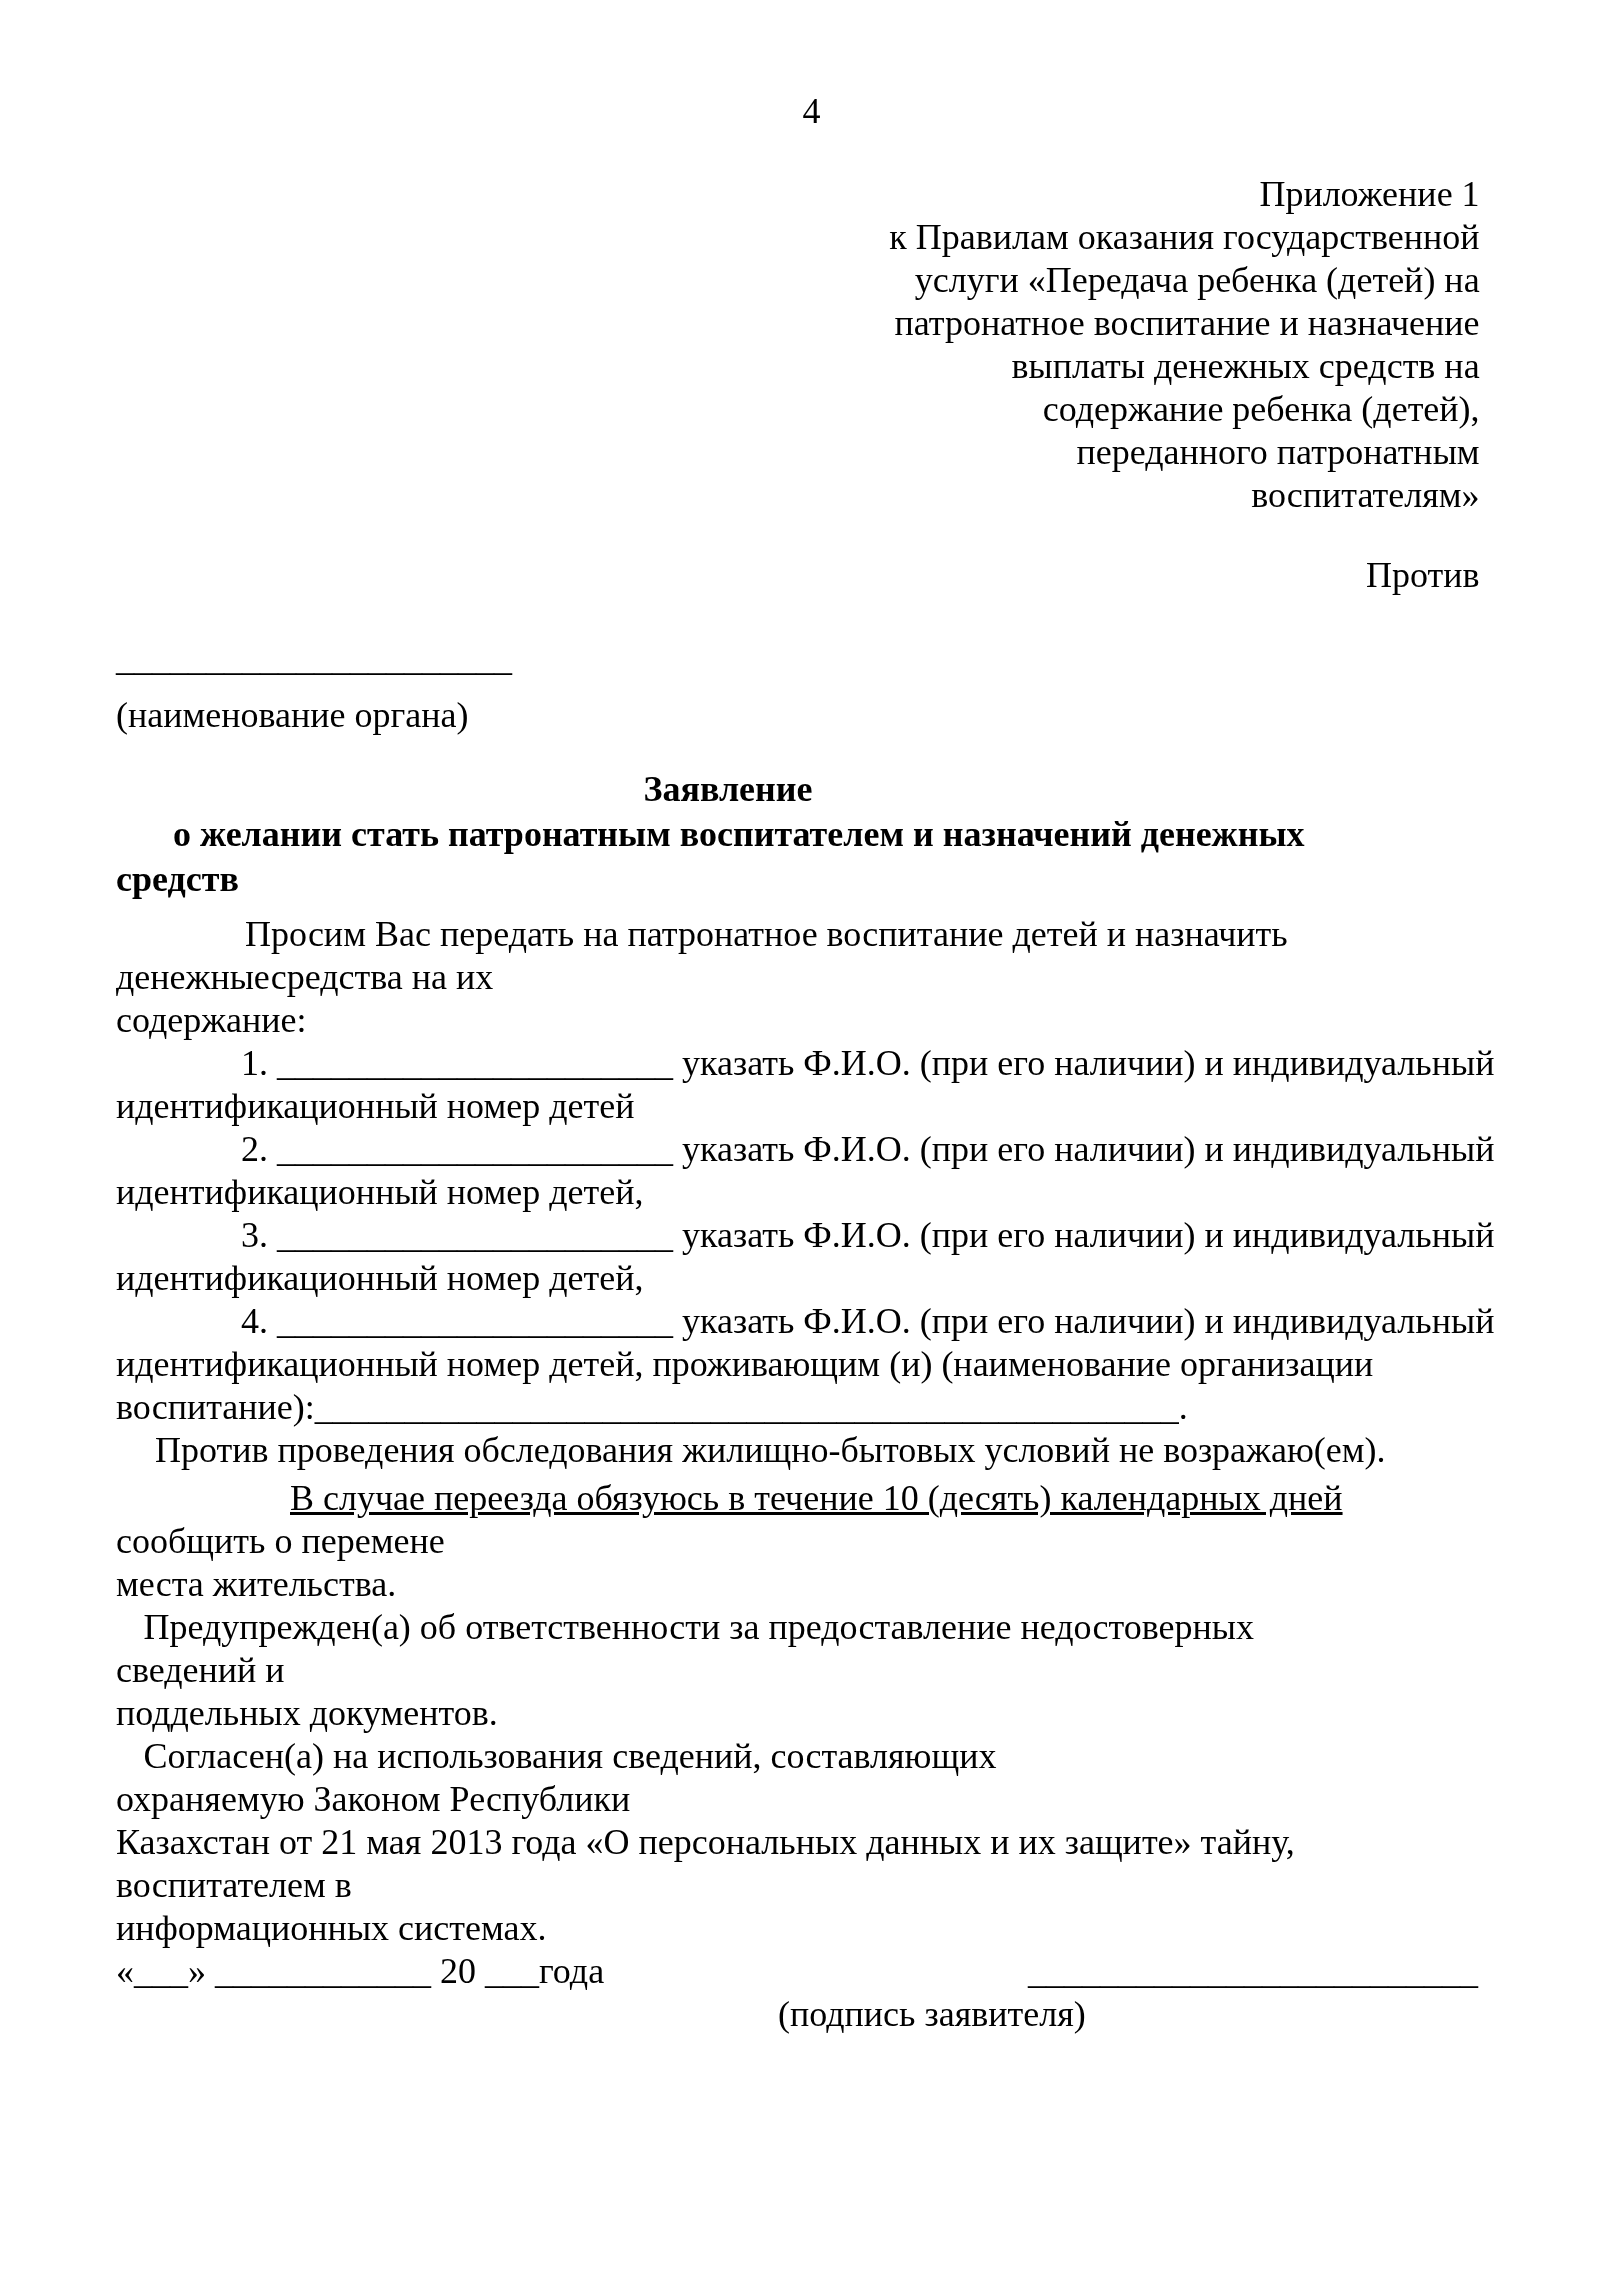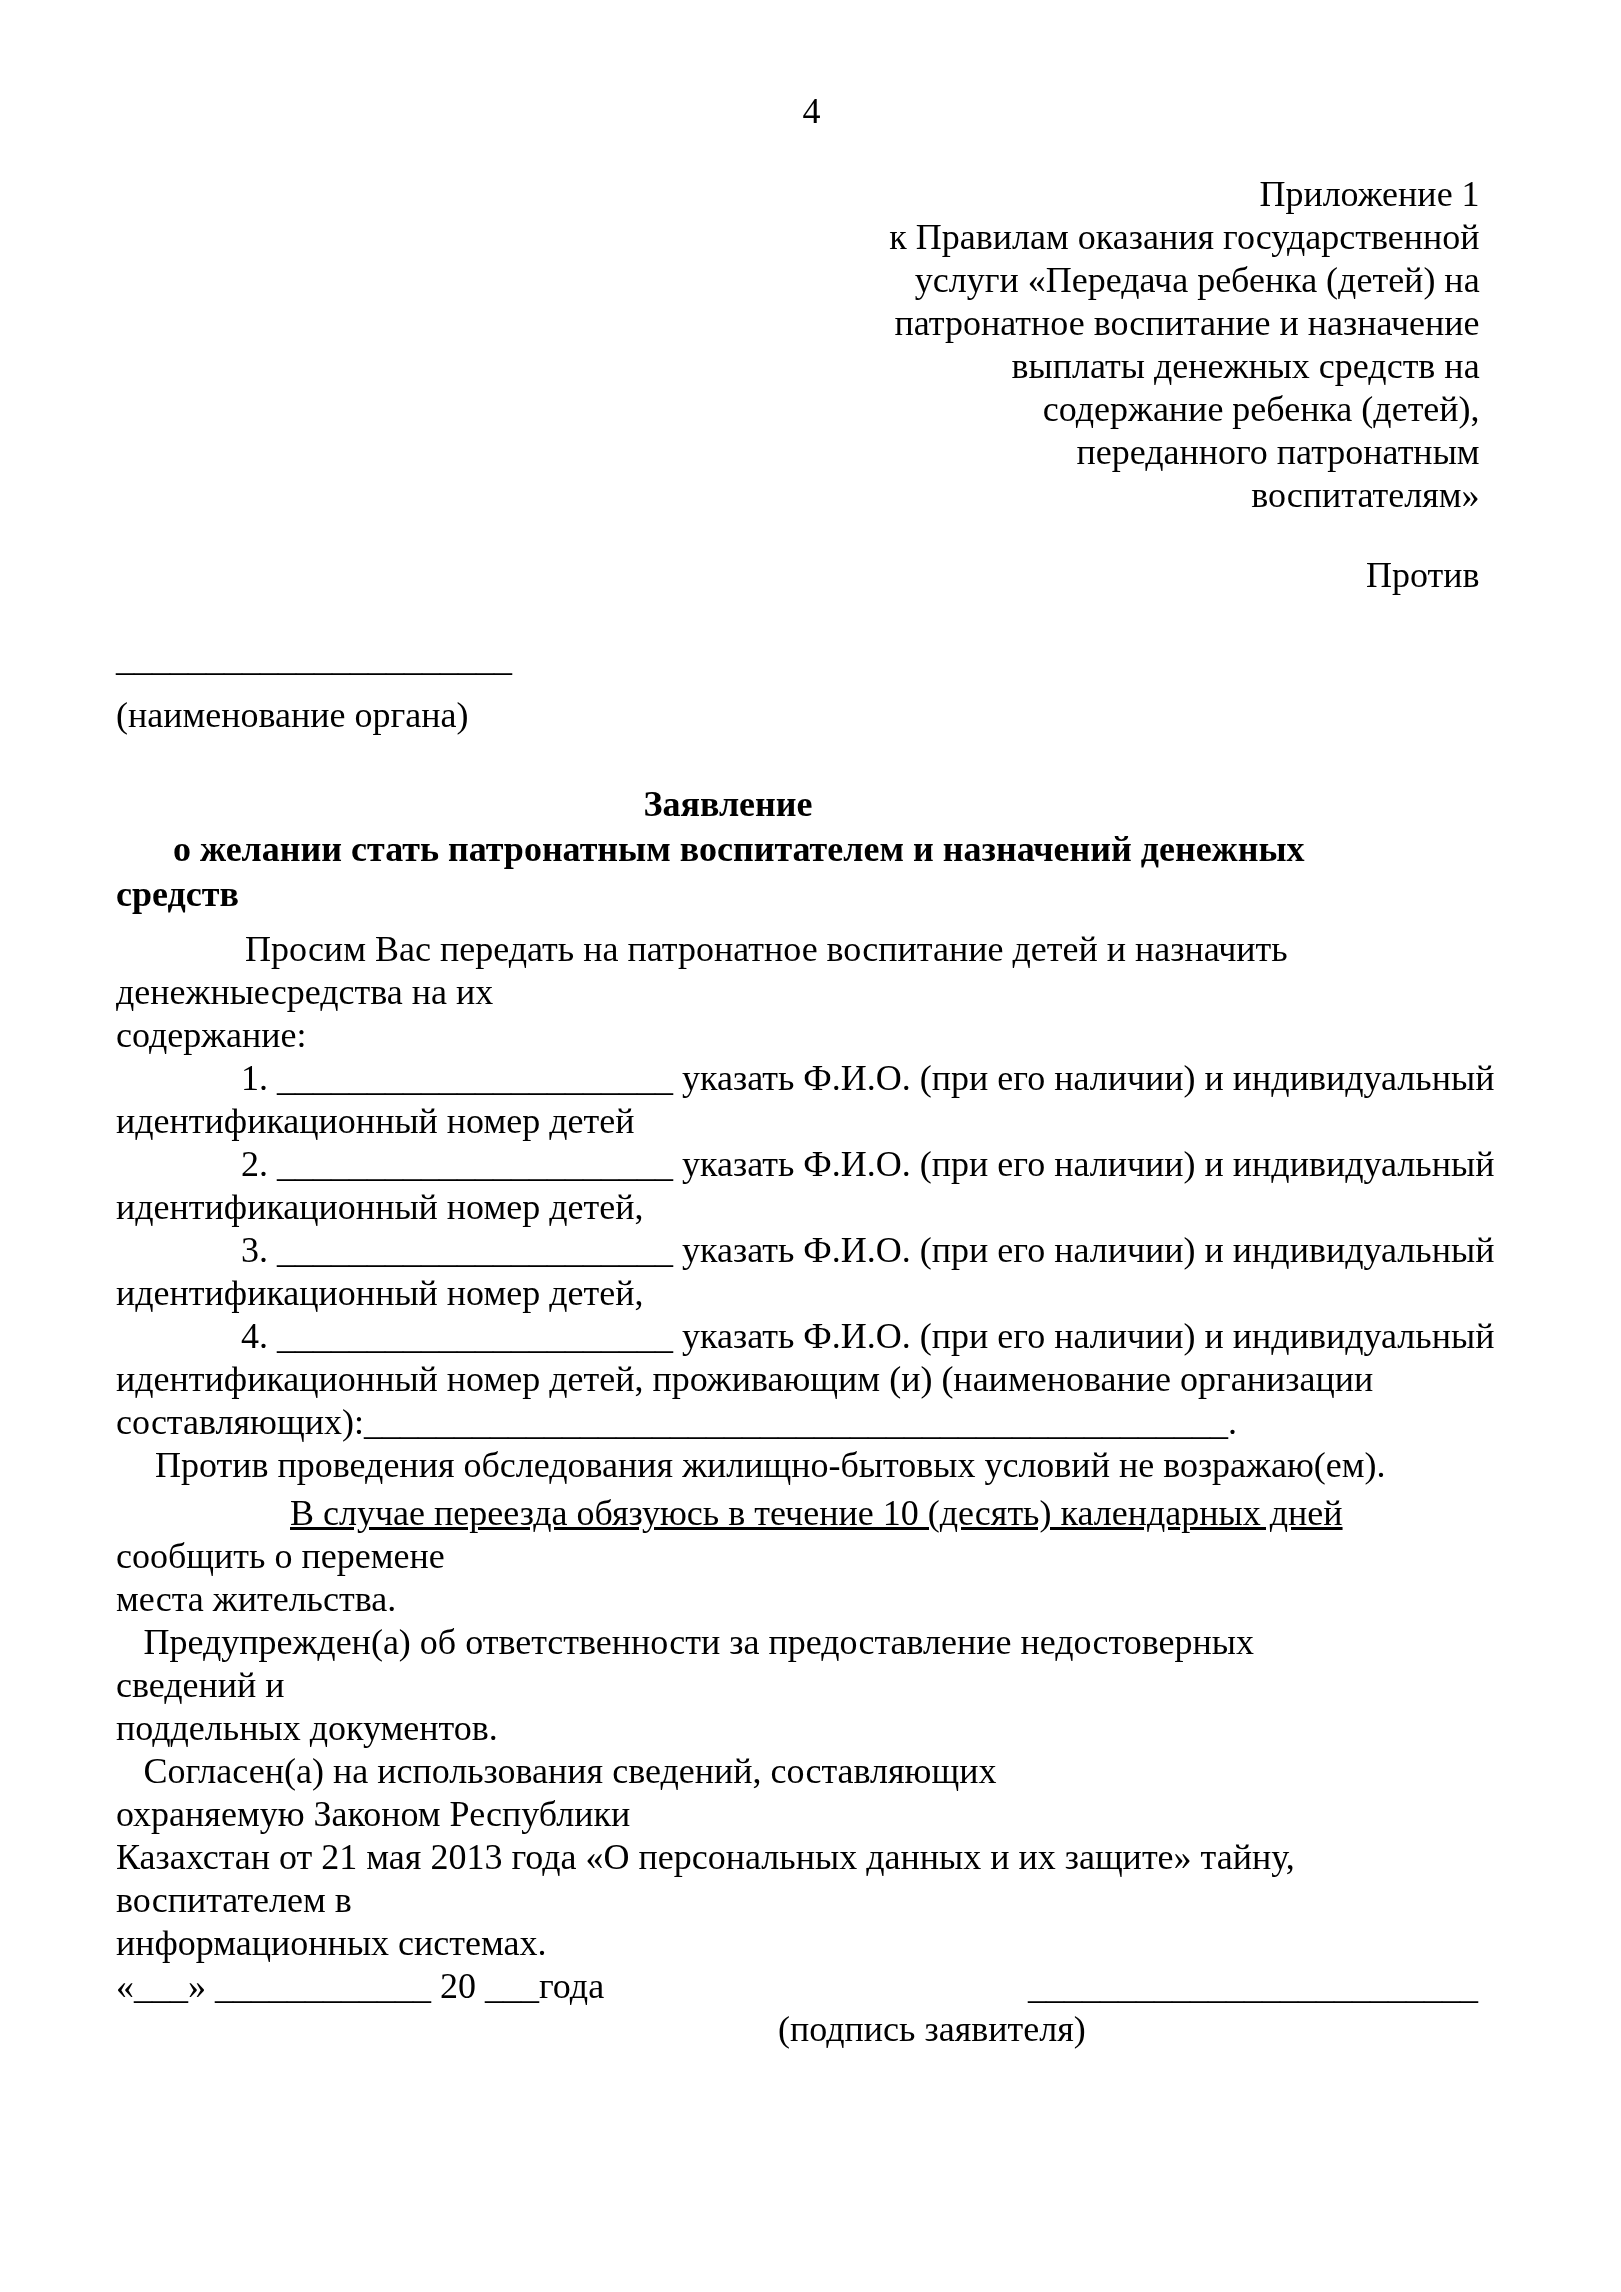--- a/index.html
+++ b/index.html
@@ -45,21 +45,21 @@
     padding-right: 160px; 
     letter-spacing: 0;
   }
   .org-caption-line {
     margin-top: 13.7px;
     text-align: left;
     padding-right: 160px;
   }
 
   .doc-title {
-    margin-top: 45px;
+    margin-top: 30px;
     font-weight: bold;
     line-height: 45px;
   }
   .doc-title .t1 {
     text-align: center;
     margin-right: 167px; 
   }
   .doc-title .t2 { padding-left: 57px; }
   .doc-title .t3 { padding-left: 0; }
 
@@ -120,21 +120,21 @@
       <div class="line indent-none">денежныесредства на их</div>
       <div class="line indent-none">содержание:</div>
       <div class="line indent-md">1. ______________________ указать Ф.И.О. (при его наличии) и индивидуальный</div>
       <div class="line indent-none">идентификационный номер детей</div>
       <div class="line indent-md">2. ______________________ указать Ф.И.О. (при его наличии) и индивидуальный</div>
       <div class="line indent-none">идентификационный номер детей,</div>
       <div class="line indent-md">3. ______________________ указать Ф.И.О. (при его наличии) и индивидуальный</div>
       <div class="line indent-none">идентификационный номер детей,</div>
       <div class="line indent-md">4. ______________________ указать Ф.И.О. (при его наличии) и индивидуальный</div>
       <div class="line indent-none">идентификационный номер детей, проживающим (и) (наименование организации</div>
-      <div class="line indent-none">составляющих):________________________________________________.</div>
+      <div class="line indent-none">воспитание):________________________________________________.</div>
       <div class="line indent-med">Против проведения обследования жилищно-бытовых условий не возражаю(ем).</div>
       <div class="line indent-xl mt-sm">В случае переезда обязуюсь в течение 10 (десять) календарных дней</div>
       <div class="line indent-none">сообщить о перемене</div>
       <div class="line indent-none">места жительства.</div>
       <div class="line indent-sm">Предупрежден(а) об ответственности за предоставление недостоверных</div>
       <div class="line indent-none">сведений и</div>
       <div class="line indent-none">поддельных документов.</div>
       <div class="line indent-sm">Согласен(а) на использования сведений, составляющих</div>
       <div class="line indent-none">охраняемую Законом Республики</div>
       <div class="line indent-none">Казахстан от 21 мая 2013 года «О персональных данных и их защите» тайну,</div>

